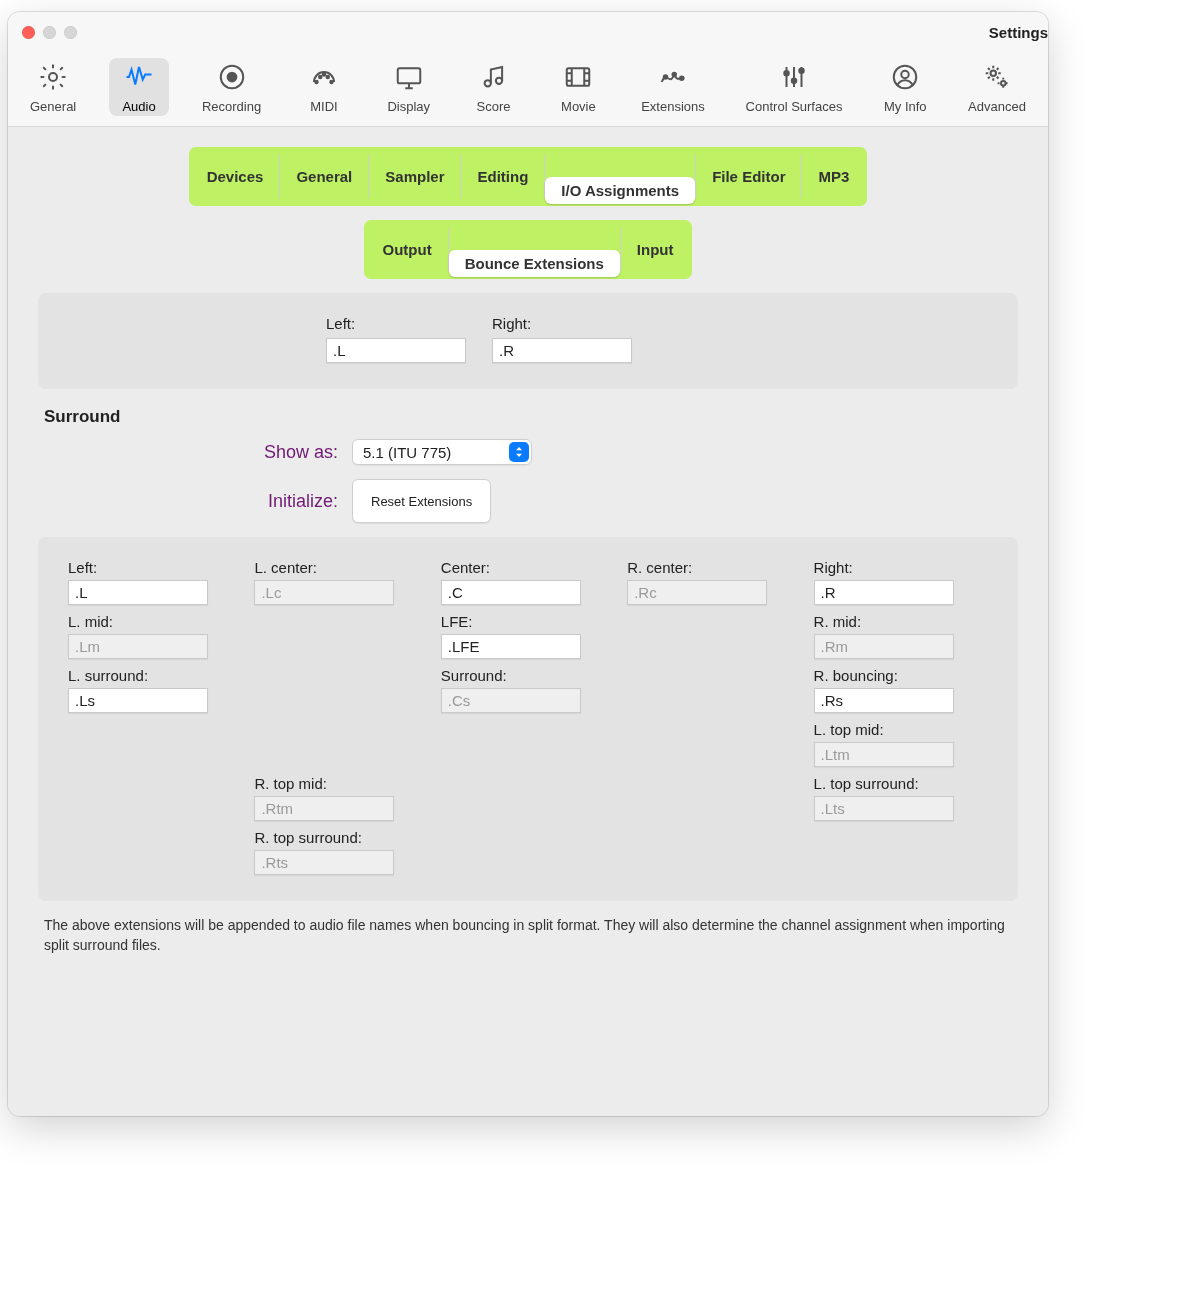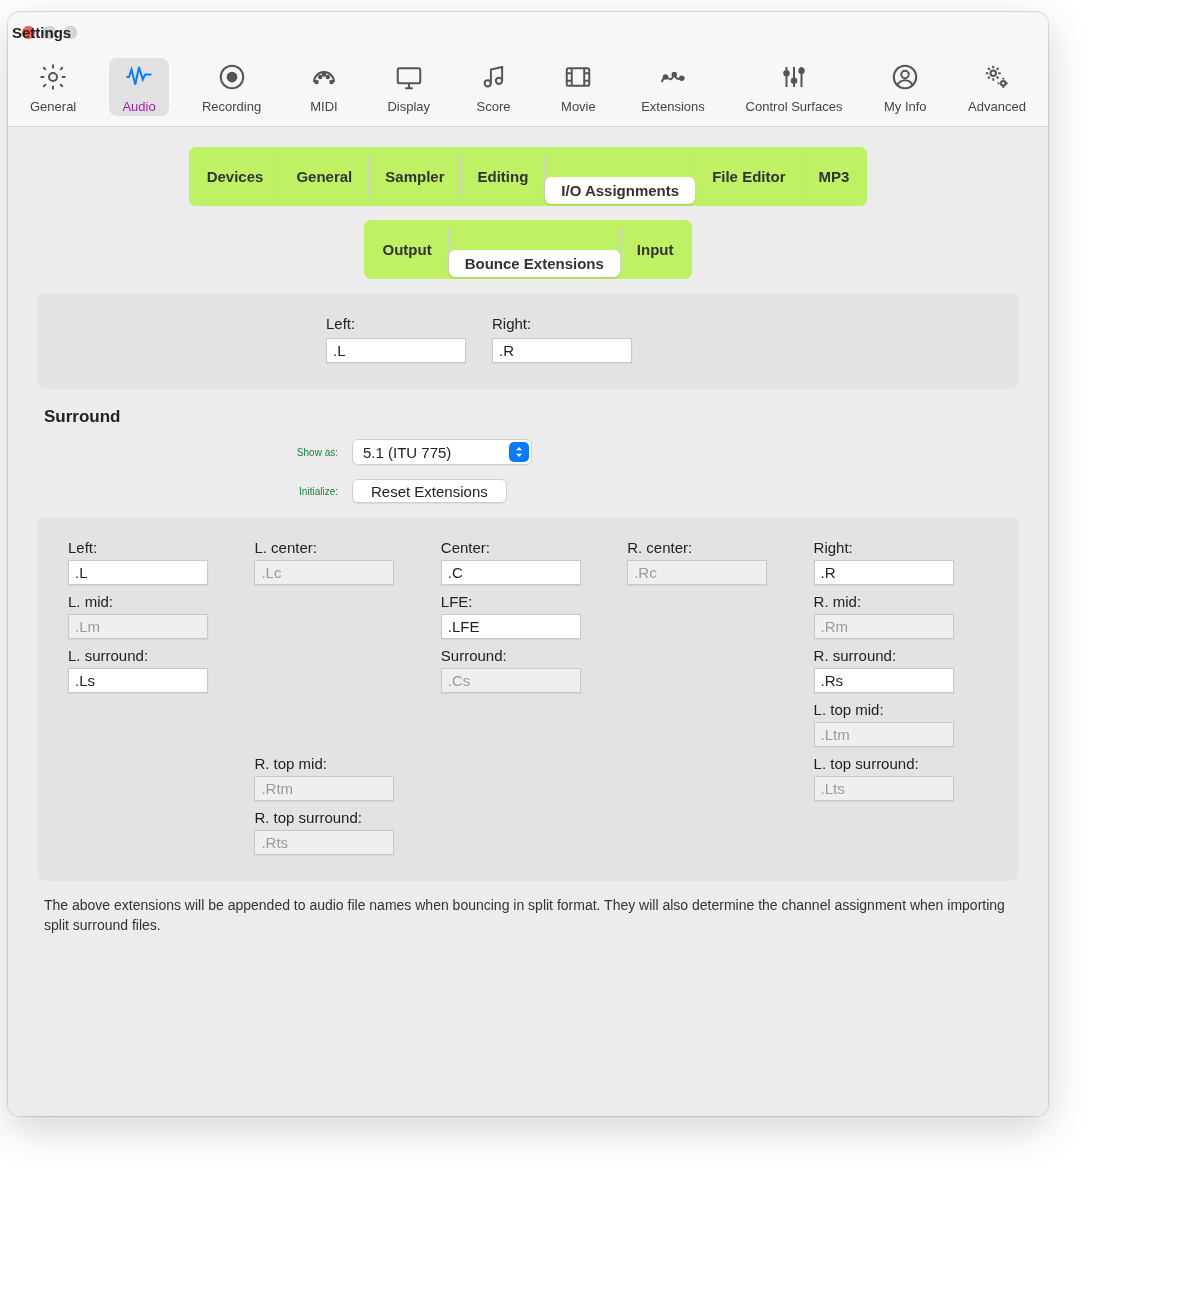--- a/index.html
+++ b/index.html
@@ -34,21 +34,21 @@
     display: flex;
     gap: 8px;
     padding-left: 14px;
   }
   .tl { width: 13px; height: 13px; border-radius: 50%; }
   .tl.red { background: #ff5f57; box-shadow: inset 0 0 0 0.5px rgba(0,0,0,0.15); }
   .tl.gray { background: #d6d6d6; box-shadow: inset 0 0 0 0.5px rgba(0,0,0,0.1); }
   .title {
     position: absolute;
     left: 4px; right: 0;
-    text-align: left;
+    text-align: right;
     font-weight: 600;
     font-size: 15px;
     color: #222;
   }
   .toolbar {
     display: flex;
     justify-content: space-between;
     padding: 6px 14px 10px 14px;
     background: #f7f7f7;
     border-bottom: 1px solid #d8d8d8;
@@ -64,21 +64,21 @@
     font-size: 13px;
     cursor: default;
     min-width: 60px;
   }
   .tool.active {
     background: #e1e1e1;
     color: #0a7aff;
   }
   .tool svg { width: 30px; height: 30px; }
   .tool .label { color: #444; font-size: 13px; }
-  .tool.active .label { color: #a21caf; }
+  .tool.active .label { color: #000000; }
   .body {
     flex: 1;
     background: #ececec;
     padding: 20px 30px;
     overflow: auto;
   }
   .segbar {
     display: flex;
     justify-content: center;
     margin-bottom: 14px;
@@ -136,21 +136,21 @@
     padding: 0 6px;
     font-size: 15px;
     color: #222;
     box-shadow: 0 1px 1px rgba(0,0,0,0.05);
   }
   input.text.disabled {
     background: #efefef;
     color: #9a9a9a;
   }
   .kv { display: flex; align-items: center; gap: 14px; margin-bottom: 14px; }
-  .kv .k { width: 300px; text-align: right; font-size: 10px; color: #15803d; }
+  .kv .k { width: 300px; text-align: right; font-size: 18px; color: #701a75; }
   .select {
     display: inline-flex;
     align-items: center;
     height: 26px;
     background: #fff;
     border: 1px solid #cfcfcf;
     border-radius: 6px;
     padding: 0 0 0 10px;
     font-size: 15px;
     color: #222;
@@ -167,26 +167,26 @@
     display: flex;
     align-items: center;
     justify-content: center;
     margin-right: 2px;
   }
   .select .chev svg { width: 12px; height: 12px; fill: #fff; }
   .btn {
     display: inline-flex;
     align-items: center;
     justify-content: center;
-    height: 24px;
+    height: 44px;
     padding: 4px 18px;
     background: #fff;
     border: 1px solid #cfcfcf;
     border-radius: 6px;
-    font-size: 15px;
+    font-size: 13px;
     color: #222;
     box-shadow: 0 1px 1px rgba(0,0,0,0.07);
     cursor: default;
   }
   .grid5 {
     display: grid;
     grid-template-columns: repeat(5, 1fr);
     column-gap: 12px;
     row-gap: 8px;
   }
@@ -382,21 +382,21 @@
             <div class="cell"><span class="flabel">Right:</span><input class="text" value=".R" style=""></div>
             <div class="cell"><span class="flabel">L. mid:</span><input class="text disabled" disabled="" value=".Lm" style=""></div>
             <div class="cell empty"><span class="flabel">.</span><input class="text" style=""></div>
             <div class="cell"><span class="flabel">LFE:</span><input class="text" value=".LFE" style=""></div>
             <div class="cell empty"><span class="flabel">.</span><input class="text" style=""></div>
             <div class="cell"><span class="flabel">R. mid:</span><input class="text disabled" disabled="" value=".Rm" style=""></div>
             <div class="cell"><span class="flabel">L. surround:</span><input class="text" value=".Ls" style=""></div>
             <div class="cell empty"><span class="flabel">.</span><input class="text" style=""></div>
             <div class="cell"><span class="flabel">Surround:</span><input class="text disabled" disabled="" value=".Cs" style=""></div>
             <div class="cell empty"><span class="flabel">.</span><input class="text" style=""></div>
-            <div class="cell"><span class="flabel">R. surround:</span><input class="text" value=".Rs" style=""></div>
+            <div class="cell"><span class="flabel">R. bouncing:</span><input class="text" value=".Rs" style=""></div>
             <div class="cell empty"><span class="flabel">.</span><input class="text" style=""></div>
             <div class="cell empty"><span class="flabel">.</span><input class="text" style=""></div>
             <div class="cell empty"><span class="flabel">.</span><input class="text" style=""></div>
             <div class="cell empty"><span class="flabel">.</span><input class="text" style=""></div>
             <div class="cell"><span class="flabel">L. top mid:</span><input class="text disabled" disabled="" value=".Ltm" style=""></div>
             <div class="cell empty"><span class="flabel">.</span><input class="text" style=""></div>
             <div class="cell"><span class="flabel">R. top mid:</span><input class="text disabled" disabled="" value=".Rtm" style=""></div>
             <div class="cell empty"><span class="flabel">.</span><input class="text" style=""></div>
             <div class="cell empty"><span class="flabel">.</span><input class="text" style=""></div>
             <div class="cell"><span class="flabel">L. top surround:</span><input class="text disabled" disabled="" value=".Lts" style=""></div>

